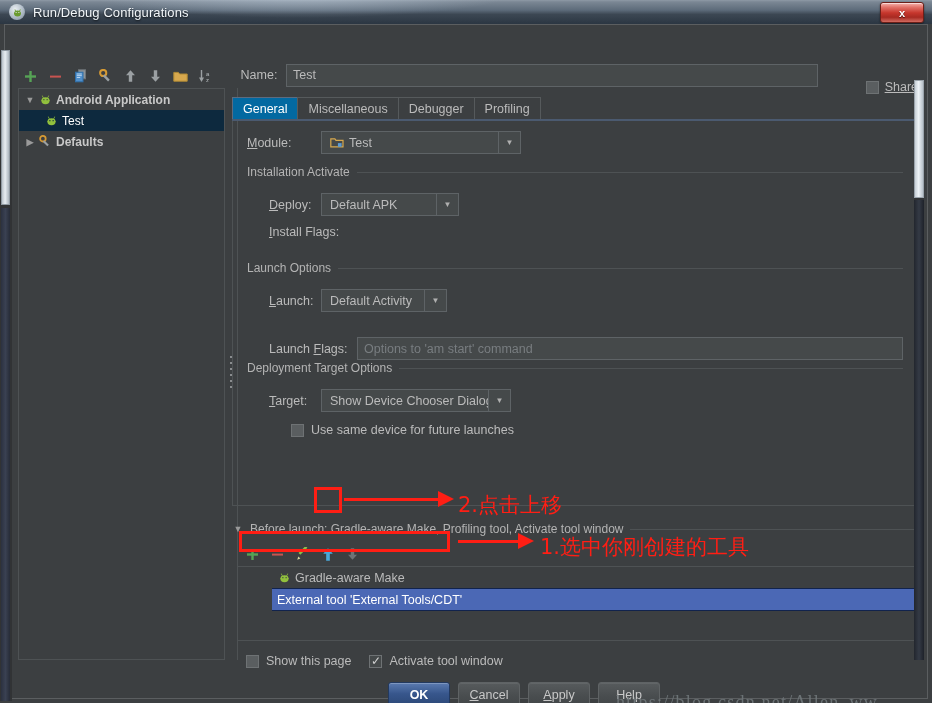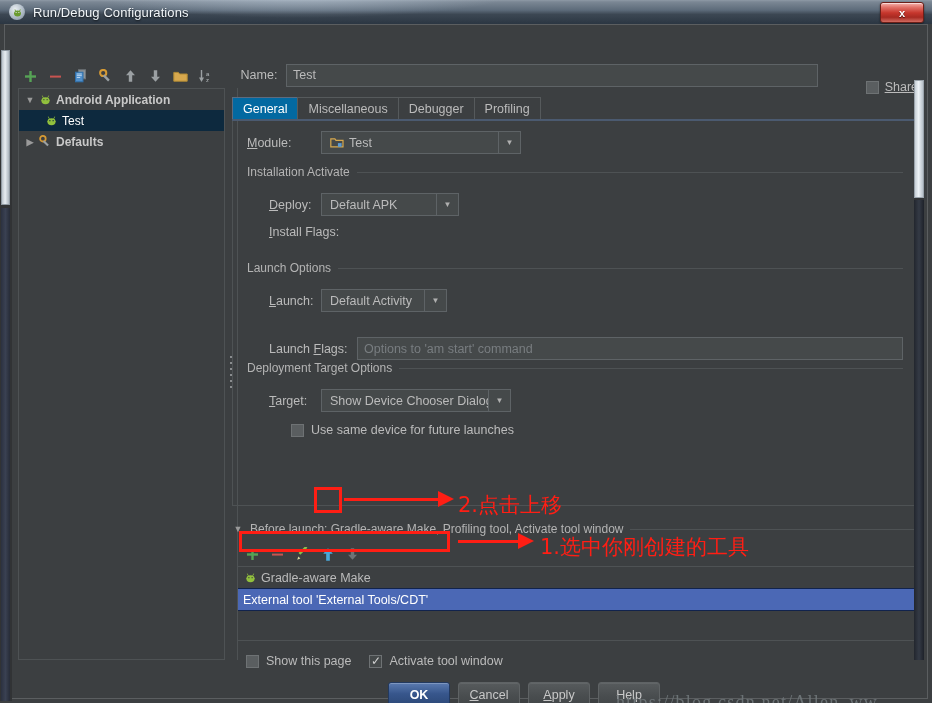--- a/index.html
+++ b/index.html
@@ -163,21 +163,21 @@
   .bl-header{
     position:absolute;left:0;top:466px;width:688px;display:flex;align-items:center;gap:6px;
     color:#b4b4b4;font-size:12px;white-space:nowrap;
   }
   .bl-header .rule{height:1px;background:#4e5254;flex:1;}
   .bl-toolbar{position:absolute;left:8px;top:485px;height:26px;display:flex;align-items:center;}
   .bl-list{
     position:absolute;left:5px;top:510px;width:678px;height:75px;
     background:#3c3f41;border:1px solid #4e5254;box-sizing:border-box;
   }
-  .bl-row{height:21px;display:flex;align-items:center;padding-left:4px;color:#bbbbbb;font-size:12.5px;}
+  .bl-row{height:21px;display:flex;align-items:center;padding-left:4px;color:#bbbbbb;font-size:12.5px;margin-left:34px;}
   .bl-row.selected{background:#4b68b5;color:#ffffff;border-top:1px solid #11234d;border-bottom:1px solid #11234d;}
 
   
   .bottom-checks{position:absolute;left:14px;top:598px;display:flex;align-items:center;gap:18px;}
   .chk-item{display:flex;align-items:center;gap:7px;color:#bbbbbb;font-size:12.5px;}
 
   
   .buttons{position:absolute;left:388px;top:658px;display:flex;gap:8px;}
   .btn{
     width:62px;height:26px;box-sizing:border-box;border-radius:3px;

